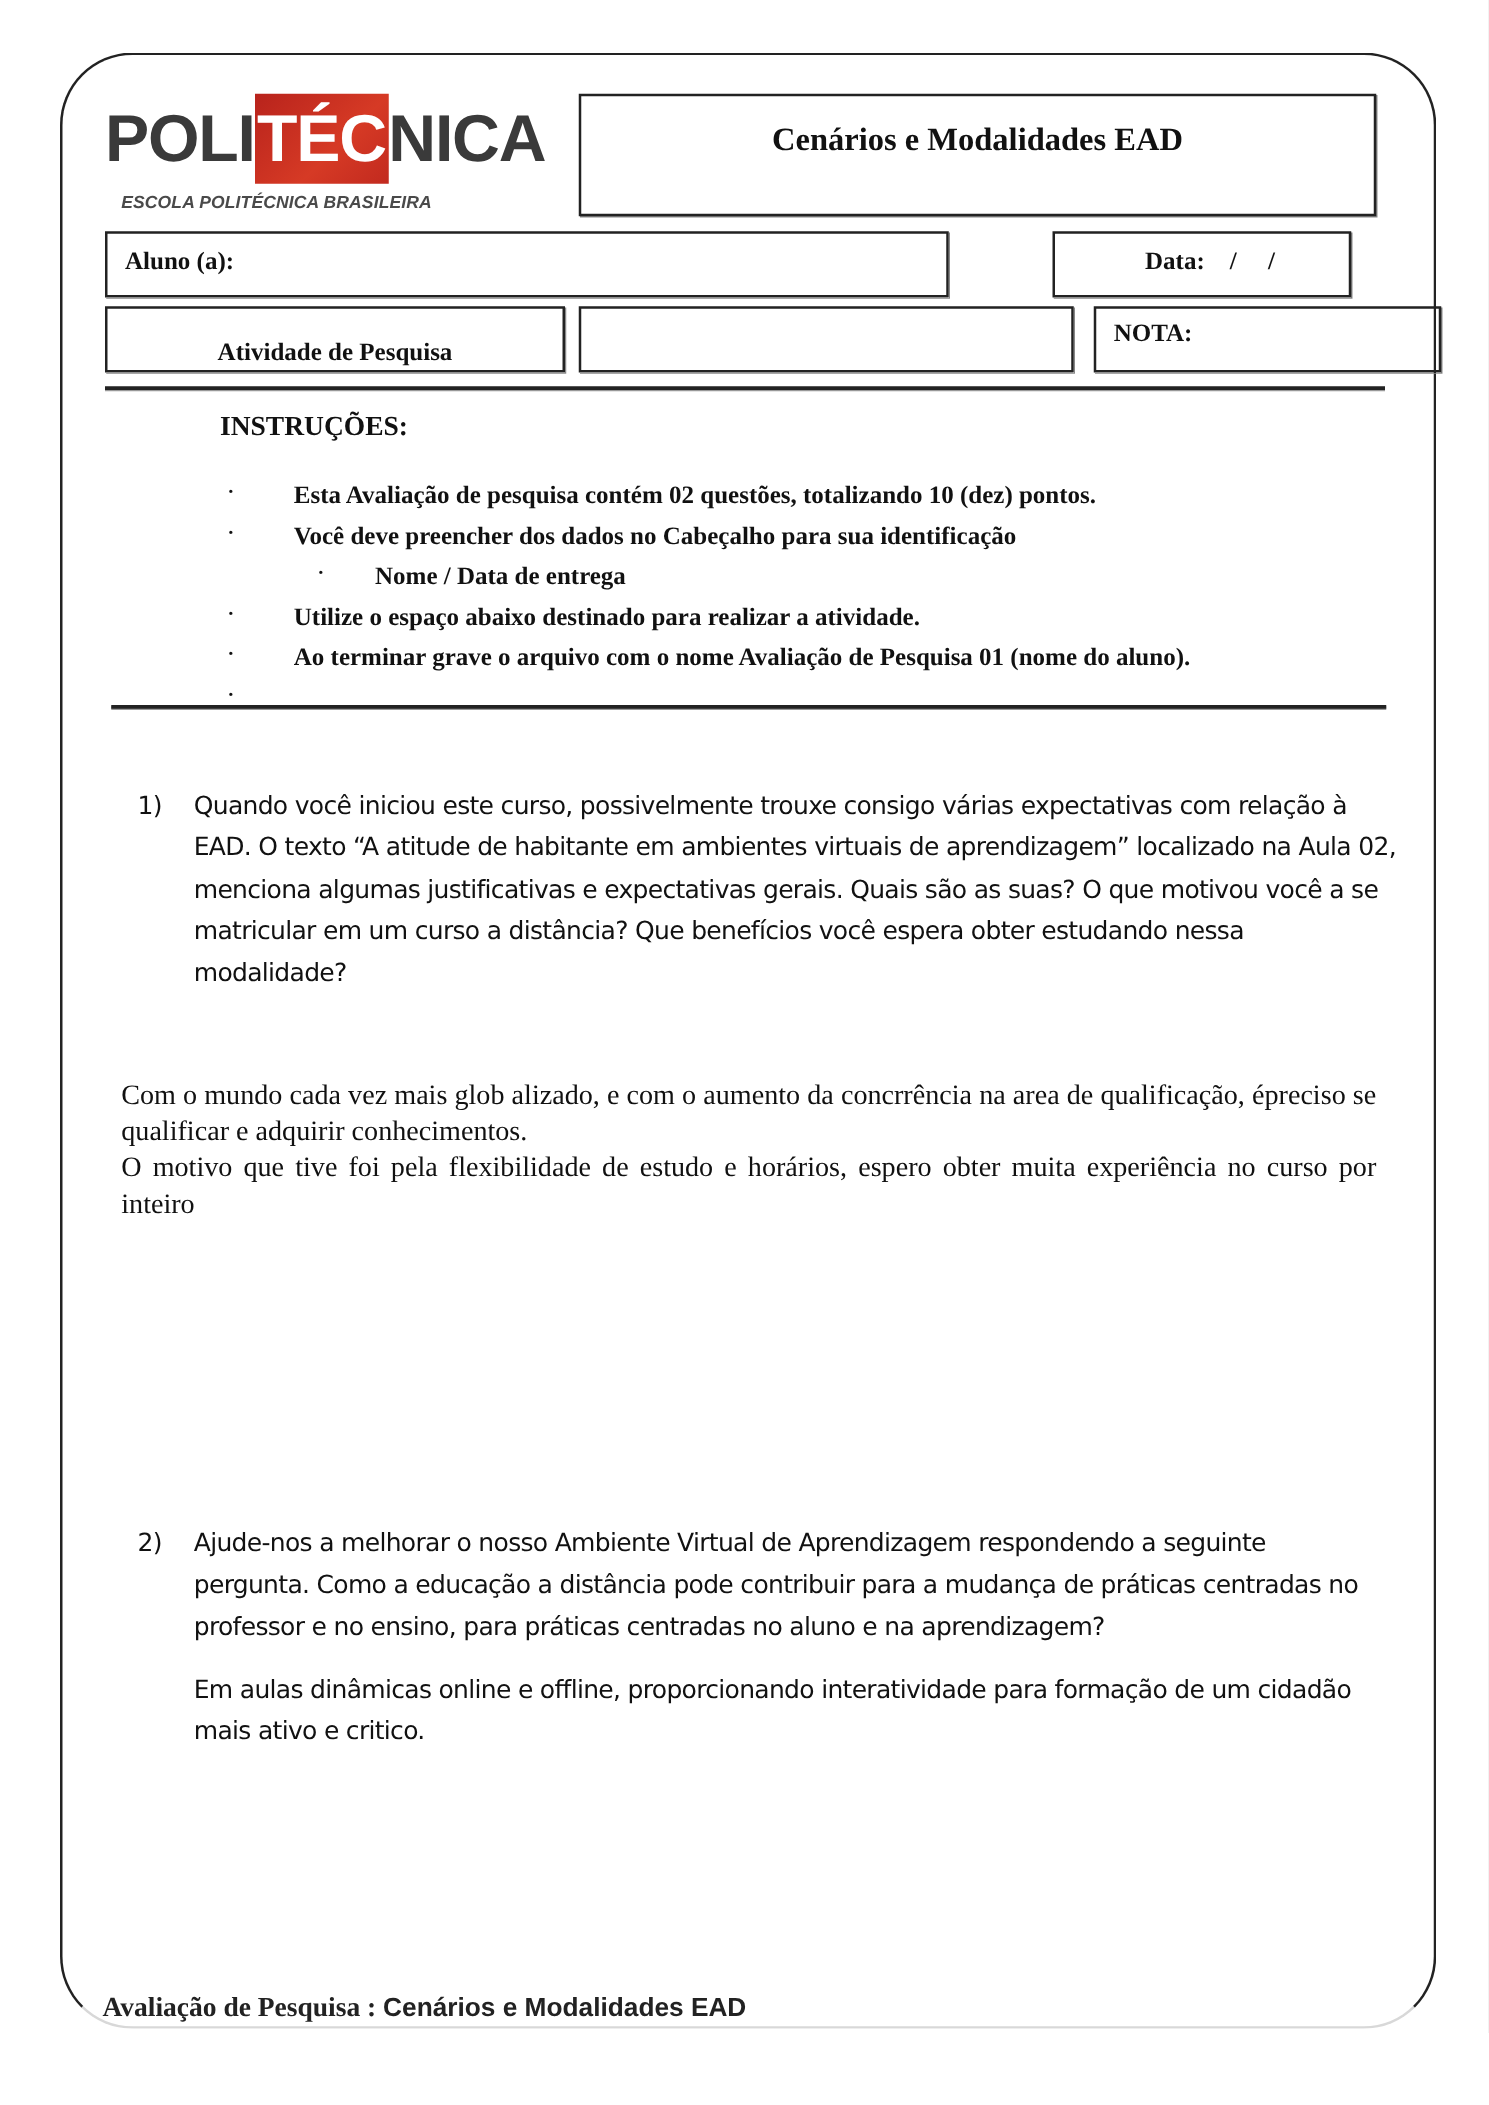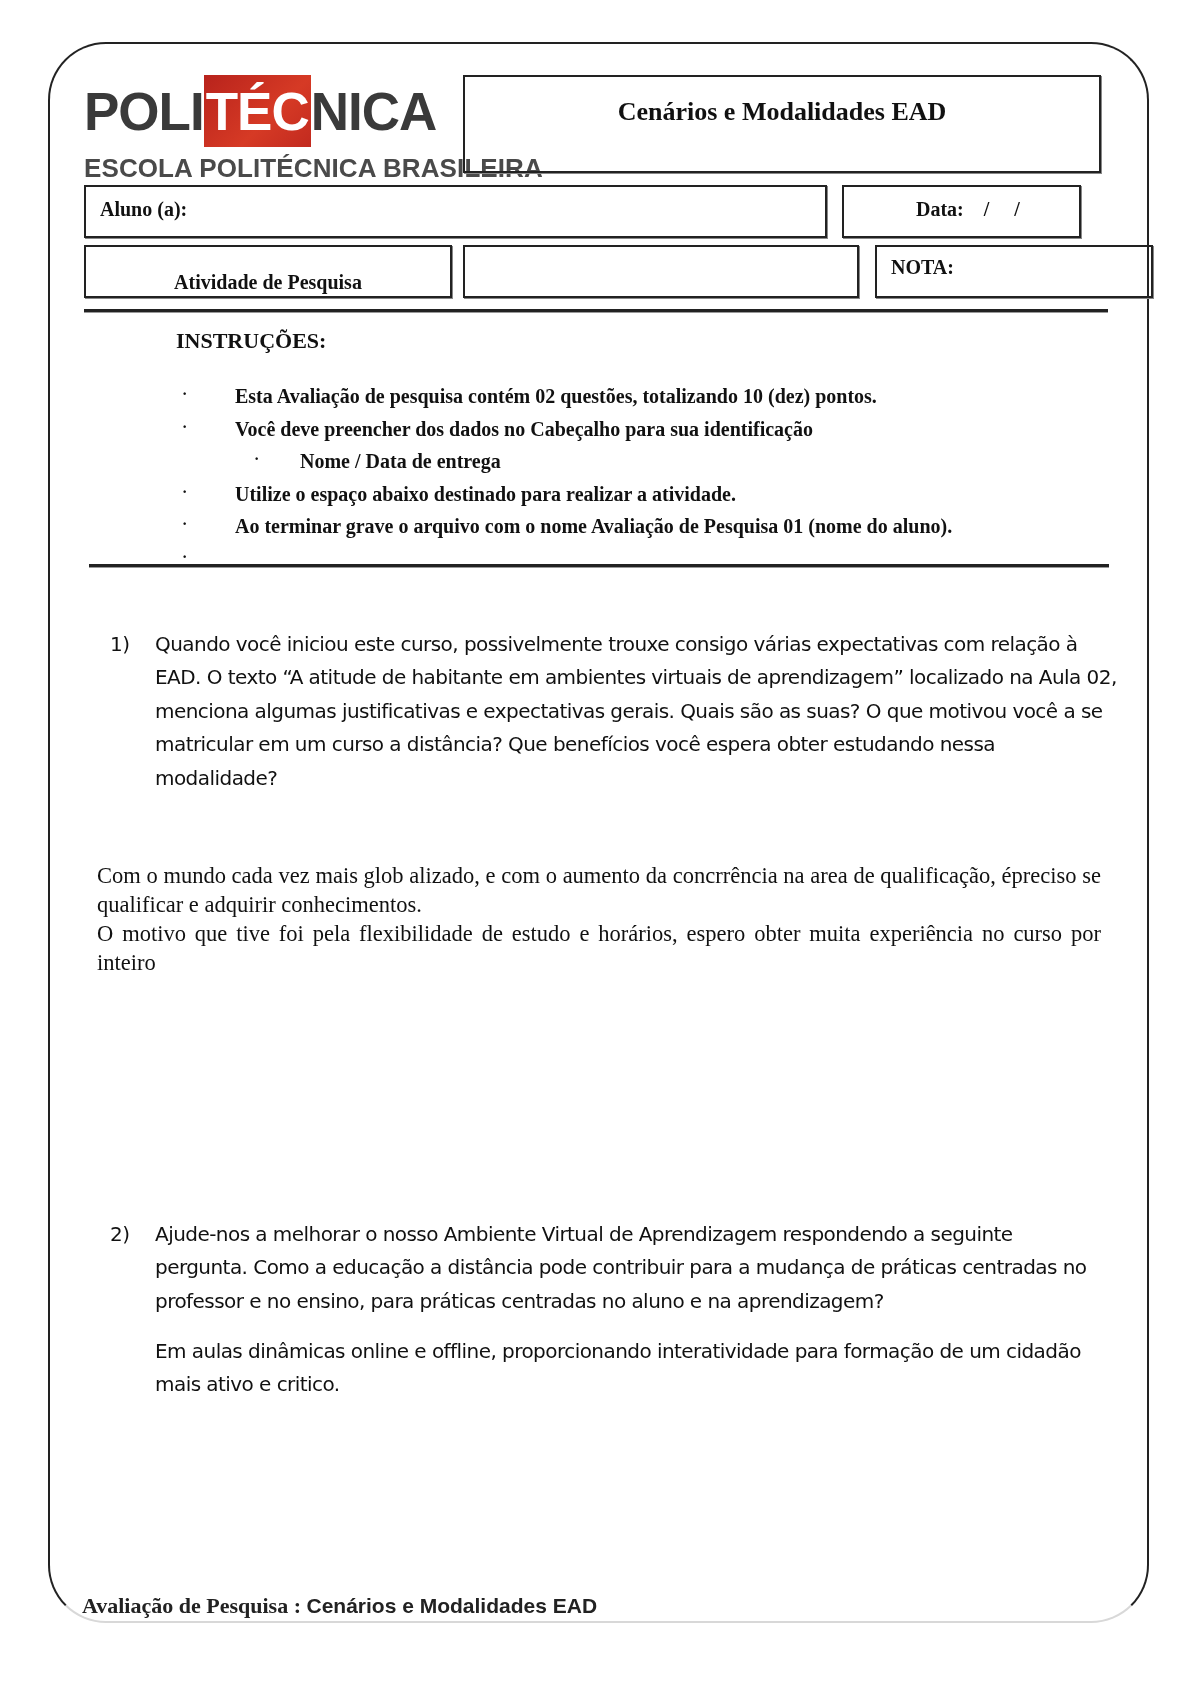--- a/index.html
+++ b/index.html
@@ -9,27 +9,27 @@
       position: absolute; left: 48px; top: 42px; width: 1101px; height: 1581px;
       border: 2px solid #222; border-radius: 58px; box-sizing: border-box;
       border-bottom-color: #d8d8d8;
     }
 
     
     .logo { position: absolute; left: 84px; top: 75px; width: 370px; height: 100px; }
     .logo-main { position: absolute; left: 0; top: 0; height: 72px; display: flex; align-items: center;
       font-family: "Liberation Sans", sans-serif; font-weight: bold; font-size: 53px; letter-spacing: -1px; color: #3a3a3a; }
     .logo-red { background: linear-gradient(135deg, #b8231c 0%, #d63a25 60%, #c22a1f 100%); color: #fff; height: 72px; display: inline-flex; align-items: center; padding: 0 2px; }
-    .logo-sub { position: absolute; left: 0; top: 78px; font-family: "Liberation Sans", sans-serif; font-weight: bold; font-size: 26px; color: #4a4a4a; letter-spacing: 0.1px; white-space: nowrap; }
+    .logo-sub { position: absolute; left: 13px; top: 78px; font-family: "Liberation Sans", sans-serif; font-weight: bold; font-size: 14px; color: #4a4a4a; letter-spacing: 0.1px; white-space: nowrap; font-style: italic; }
 
     .box { position: absolute; border: 2.5px solid #222; box-sizing: border-box; box-shadow: 1px 1px 0 #888; }
     .title-box { left: 463px; top: 75px; width: 638px; height: 98px; }
     .title-box .t { position: absolute; left: 0; right: 0; top: 20px; text-align: center; font-weight: bold; font-size: 26px; }
 
-    .aluno-box { left: 84px; top: 185px; width: 743px; height: 53px; }
+    .aluno-box { left: 84px; top: 185px; width: 675px; height: 53px; }
     .aluno-box .t { position: absolute; left: 14px; top: 11px; font-weight: bold; font-size: 20px; }
     .data-box { left: 842px; top: 185px; width: 239px; height: 53px; }
     .data-box .t { position: absolute; left: 72px; top: 11px; font-weight: bold; font-size: 20px; white-space: pre; }
 
     .ativ-box { left: 84px; top: 245px; width: 368px; height: 53px; }
     .ativ-box .t { position: absolute; left: 0; right: 0; top: 24px; text-align: center; font-weight: bold; font-size: 20px; }
     .blank-box { left: 463px; top: 245px; width: 396px; height: 53px; }
     .nota-box { left: 875px; top: 245px; width: 278px; height: 53px; }
     .nota-box .t { position: absolute; left: 14px; top: 9px; font-weight: bold; font-size: 20px; }
 

